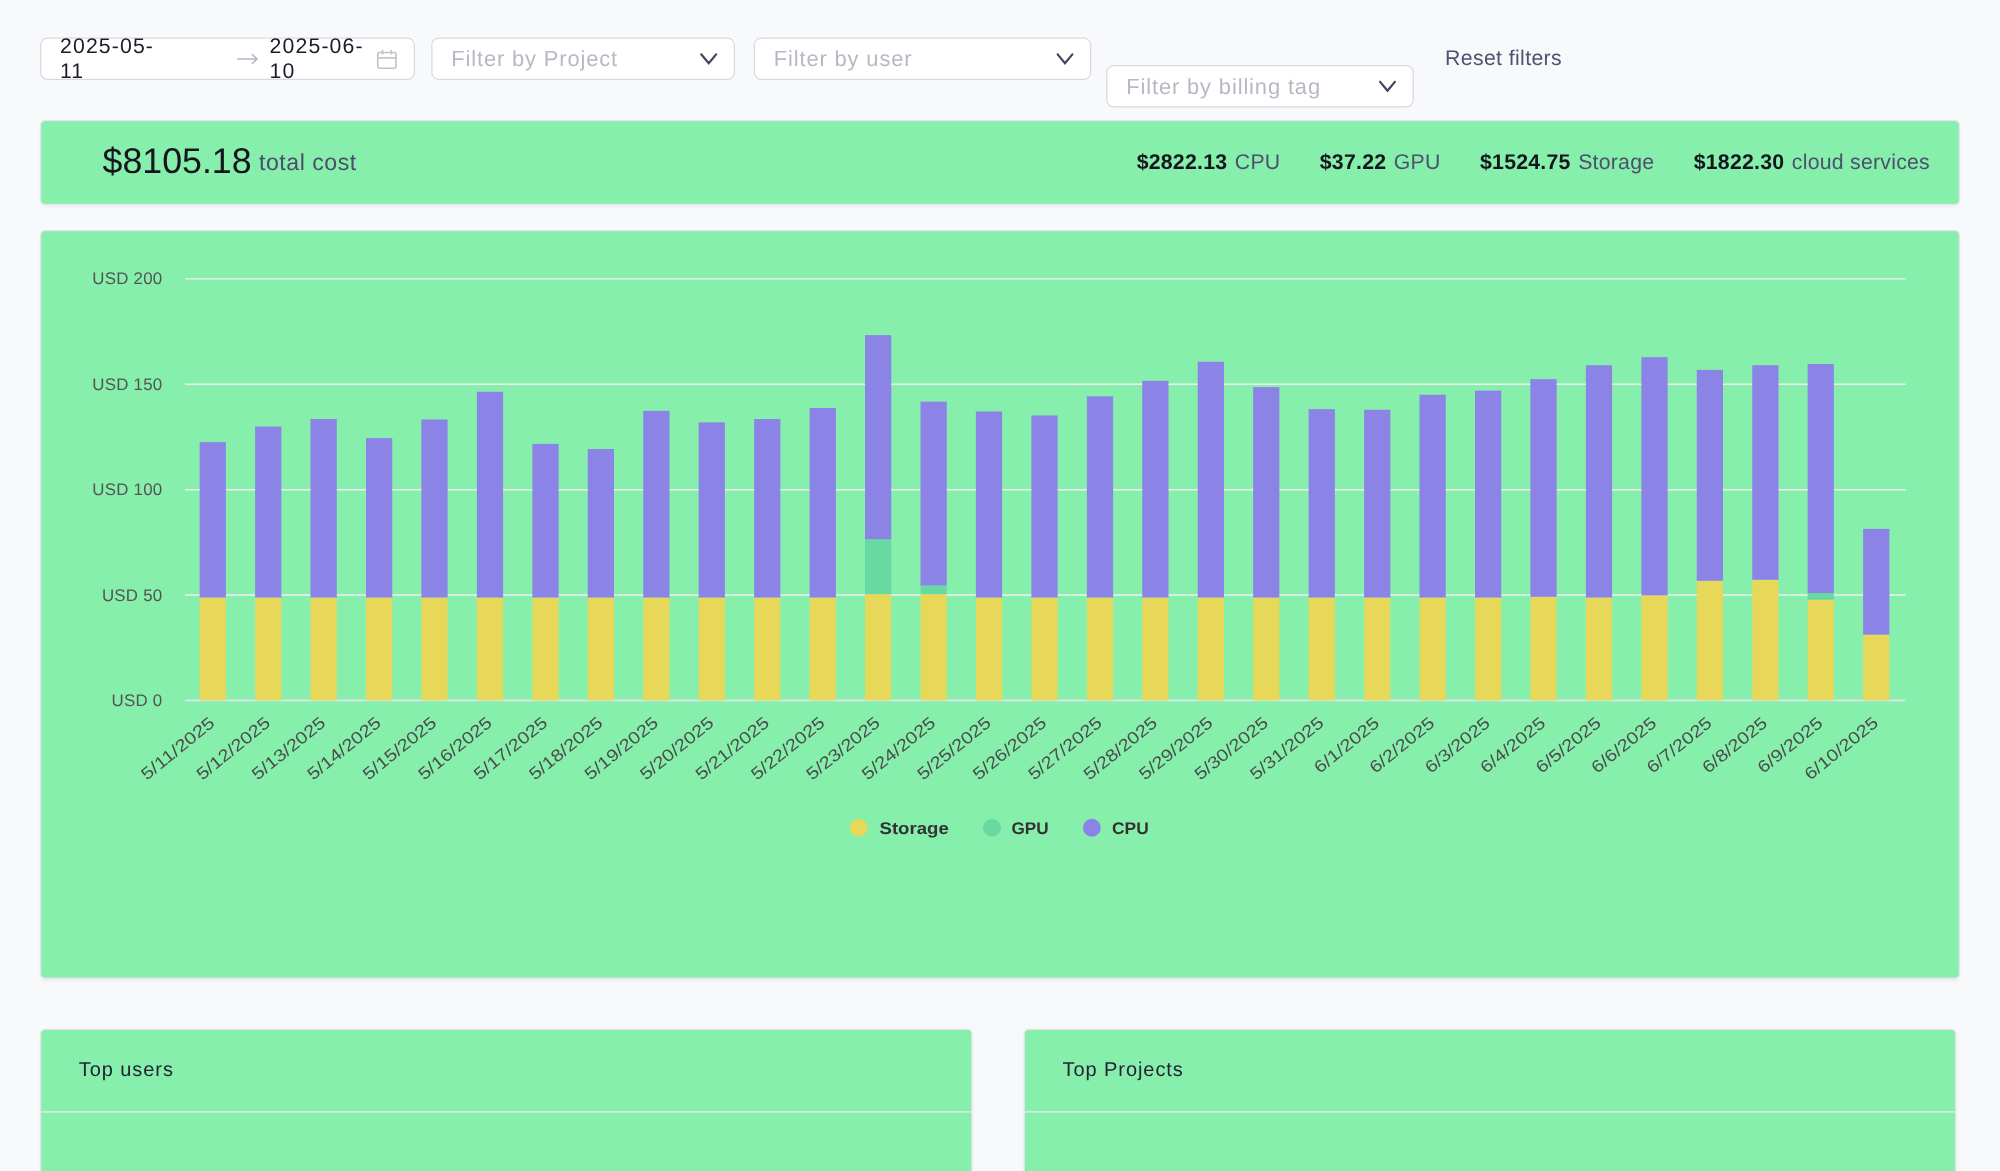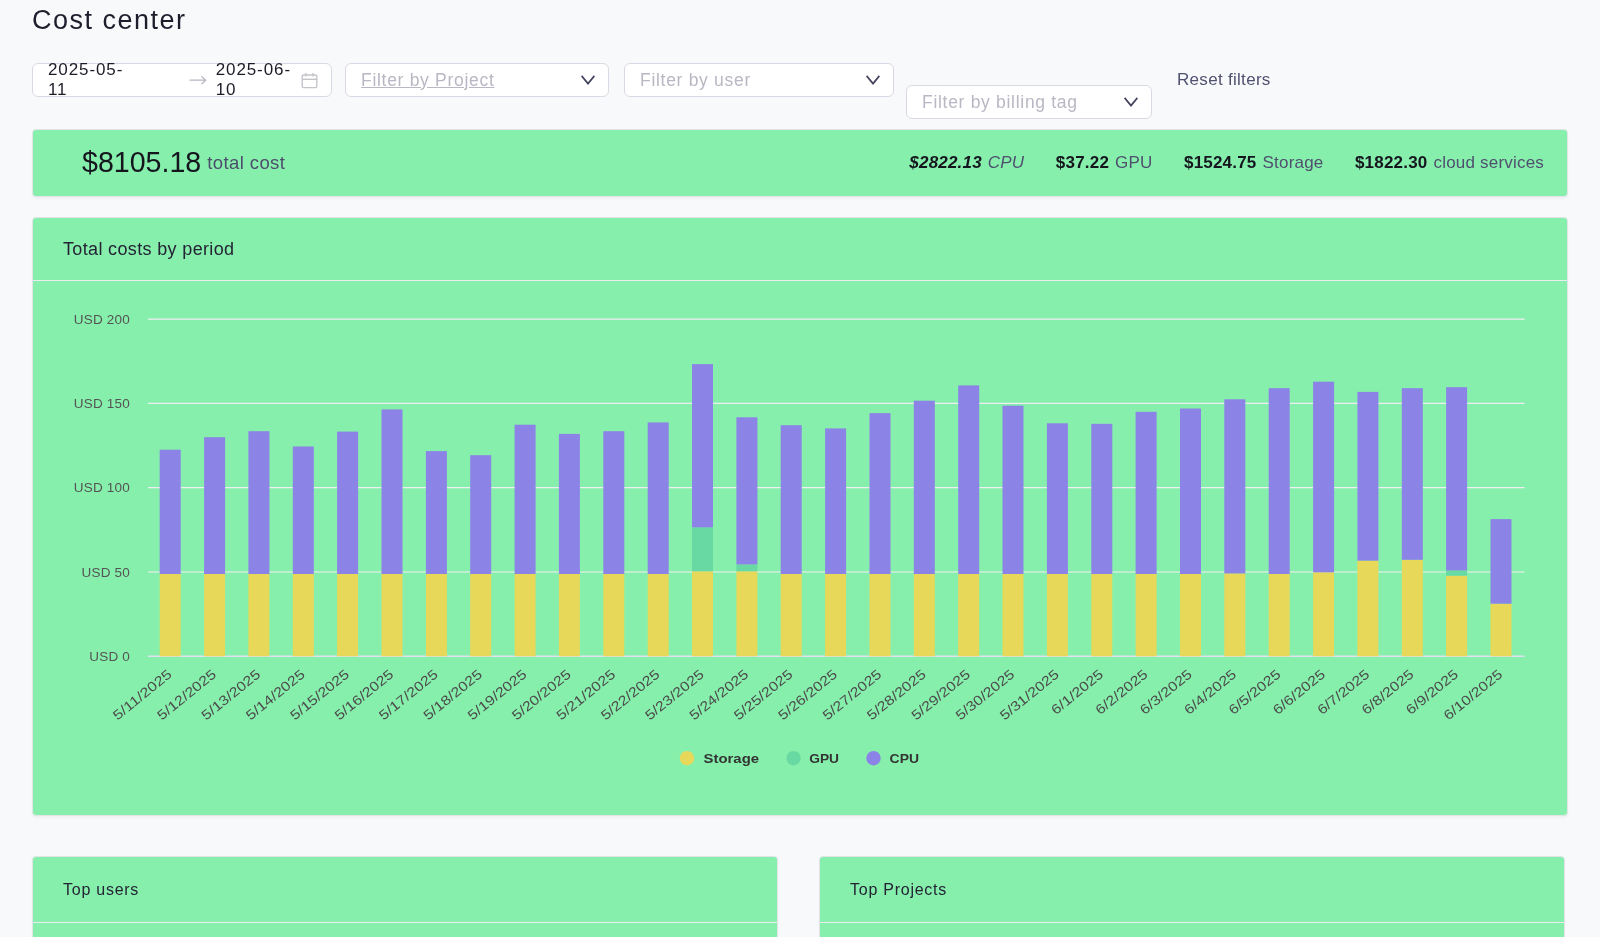--- a/index.html
+++ b/index.html
@@ -69,61 +69,60 @@
     height: 68px;
     display: flex; align-items: center;
     padding: 0 23px 0 49px;
   }
   .summary .big { font-size: 28.6px; font-weight: 400; letter-spacing: 0; }
   .summary .biglabel { font-size: 18.5px; color: #4d4d6b; margin-left: 6px; letter-spacing: 0.4px; }
   .summary .right { margin-left: auto; display: flex; align-items: center; }
   .summary .amt { font-size: 17px; font-weight: 700; letter-spacing: 0.2px; }
   .summary .lbl { font-size: 17px; color: #4f4f6e; margin-left: 6px; letter-spacing: 0.2px; }
   .summary .grp { margin-left: 31.5px; display: flex; align-items: baseline; }
-  .summary .grp:first-child { margin-left: 0; font-style: italic; }
+  .summary .grp:first-child { margin-left: 0; }
   .chartcard { margin-top: 20.5px; height: 599px; }
   .cardhead {
     height: 64px;
     border-bottom: 1px solid #ecedf1;
     display: flex; align-items: center;
     padding: 0 30px;
     font-size: 18px; font-weight: 400; letter-spacing: 0.35px;
     color: #232334;
   }
   .bottomcard .cardhead { font-size: 16px; letter-spacing: 0.75px; }
   .chartcard .cardhead { height: 63px; }
   .bottomrow { margin-top: 40px; display: flex; }
   .bottomcard { width: 746px; height: 200px; }
   .bottomcard + .bottomcard { margin-left: 41px; }
   .bottomcard .cardhead { height: 66px; }
 </style>
 </head>
 <body>
 <div class="page">
-  <h1>Cost center</h1>
   <div class="filters">
     <div class="datebox">
       <span class="d1">2025-05-11</span>
       <span class="arr">
           <svg width="18" height="12" viewBox="0 0 18 12" fill="none" stroke="#b6b6c3" stroke-width="1.25" stroke-linecap="round" stroke-linejoin="round">
             <path d="M1 6.2 H16.5"></path>
             <path d="M12.8 2.6 L16.6 6.2 L12.8 9.8"></path>
           </svg>
         </span>
       <span class="d2">2025-06-10</span>
       <span class="cal">
           <svg width="17" height="17" viewBox="0 0 17 17" fill="none" stroke="#c3c3ca" stroke-width="1.35">
             <rect x="1.2" y="3" width="14.6" height="12.6" rx="1.3"></rect>
             <line x1="1.2" y1="7.3" x2="15.8" y2="7.3"></line>
             <line x1="5" y1="1" x2="5" y2="4.6"></line>
             <line x1="12" y1="1" x2="12" y2="4.6"></line>
           </svg>
         </span>
     </div>
-    <div class="sel" style="width:264px;margin-left:13px;text-decoration:underline;">Filter by Project<span class="chev">
+    <div class="sel" style="width:243px;margin-left:13px;">Filter by Project<span class="chev">
           <svg width="14" height="10" viewBox="0 0 14 10" fill="none" stroke="#42425f" stroke-width="1.7" stroke-linecap="butt" stroke-linejoin="miter">
             <polyline points="0.6,0.9 7,8.6 13.4,0.9"></polyline>
           </svg>
         </span></div>
     <div class="sel" style="width:270px;margin-left:15px;">Filter by user<span class="chev">
           <svg width="14" height="10" viewBox="0 0 14 10" fill="none" stroke="#42425f" stroke-width="1.7" stroke-linecap="butt" stroke-linejoin="miter">
             <polyline points="0.6,0.9 7,8.6 13.4,0.9"></polyline>
           </svg>
         </span></div>
     <div class="sel" style="width:246px;margin-left:12px;margin-top:44px;">Filter by billing tag<span class="chev">
@@ -149,21 +148,20 @@
           <span class="amt">$1524.75</span>
           <span class="lbl">Storage</span>
         </div>
       <div class="grp">
           <span class="amt">$1822.30</span>
           <span class="lbl">cloud services</span>
         </div>
     </div>
   </div>
   <div class="card chartcard">
-    <div class="cardhead">Total costs by period</div>
     <svg width="1531" height="534" viewBox="0 0 1531 534" font-family="Liberation Sans, sans-serif">
 <line x1="115" y1="291" x2="1491.6" y2="291" stroke="#efeff3" stroke-width="1.2"></line>
 <line x1="115" y1="206.7" x2="1491.6" y2="206.7" stroke="#efeff3" stroke-width="1.2"></line>
 <line x1="115" y1="122.4" x2="1491.6" y2="122.4" stroke="#efeff3" stroke-width="1.2"></line>
 <line x1="115" y1="38.1" x2="1491.6" y2="38.1" stroke="#efeff3" stroke-width="1.2"></line>
 <line x1="115" y1="375.3" x2="1491.6" y2="375.3" stroke="#dfe2f1" stroke-width="1.4"></line>
 <text x="97" y="379.8" text-anchor="end" font-size="13.5" letter-spacing="0.2" fill="#545454">USD 0</text>
 <text x="97" y="295.5" text-anchor="end" font-size="13.5" letter-spacing="0.2" fill="#545454">USD 50</text>
 <text x="97" y="211.2" text-anchor="end" font-size="13.5" letter-spacing="0.2" fill="#545454">USD 100</text>
 <text x="97" y="126.9" text-anchor="end" font-size="13.5" letter-spacing="0.2" fill="#545454">USD 150</text>

